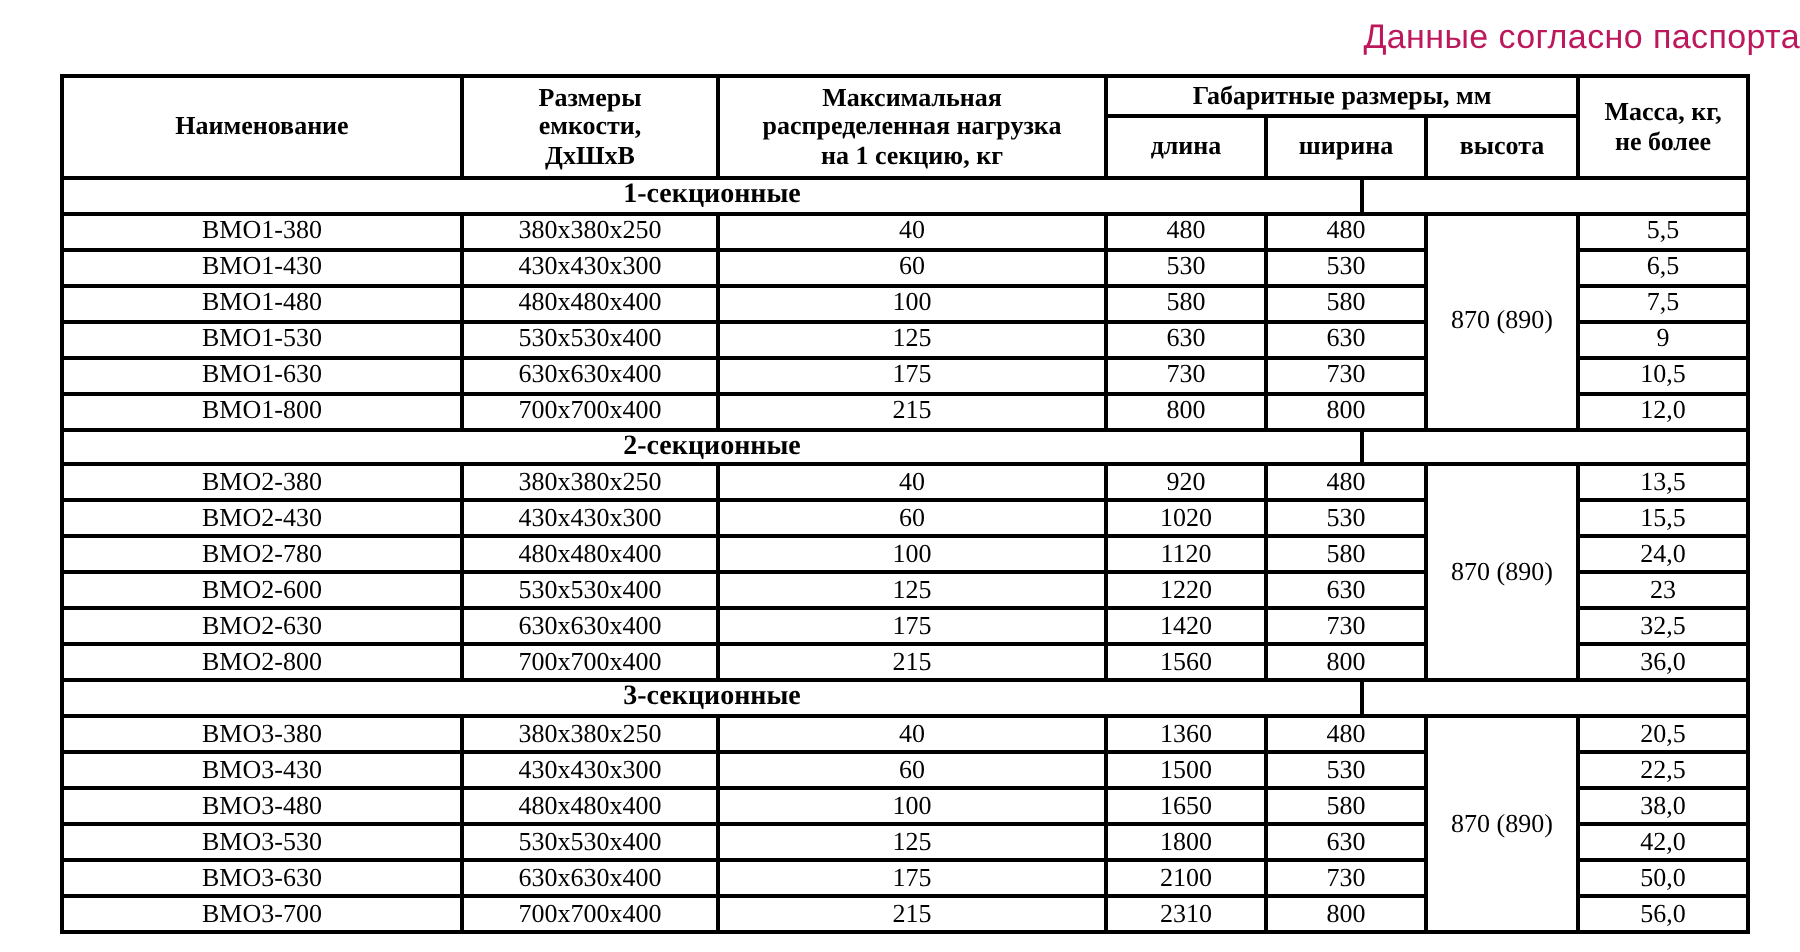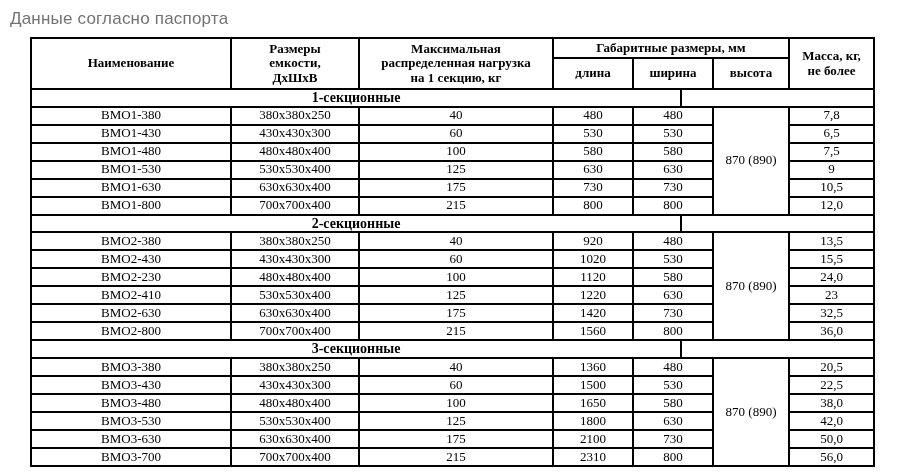--- a/index.html
+++ b/index.html
@@ -3,25 +3,25 @@
 <meta charset="utf-8">
 <style>
   html, body {
     margin: 0; padding: 0;
     width: 900px; height: 476px;
     background: #ffffff;
     overflow: hidden;
     font-family: "Liberation Serif", serif;
   }
   .page-title {
-    text-align: left;
+    text-align: right;
     font-family: "Liberation Sans", sans-serif;
     font-size: 17px;
     font-weight: 400;
-    color: #737373;
+    color: #be185d;
     margin: 9px 0 8px 10px;
     letter-spacing: 0.2px;
   }
   table.spec {
     border-collapse: collapse;
     table-layout: fixed;
     width: 843px;
     margin-left: 30px;
   }
   table.spec td {
@@ -93,21 +93,21 @@
         <td colspan="5">1-секционные</td>
         <td colspan="3"></td>
       </tr>
       <tr class="data-row">
         <td class="name-cell">ВМО1-380</td>
         <td>380х380х250</td>
         <td>40</td>
         <td>480</td>
         <td colspan="2">480</td>
         <td rowspan="6">870 (890)</td>
-        <td>7,8</td>
+        <td>5,5</td>
       </tr>
       <tr class="data-row">
         <td class="name-cell">ВМО1-430</td>
         <td>430х430х300</td>
         <td>60</td>
         <td>530</td>
         <td colspan="2">530</td>
         <td>6,5</td>
       </tr>
       <tr class="data-row">
@@ -157,29 +157,29 @@
       </tr>
       <tr class="data-row">
         <td class="name-cell">ВМО2-430</td>
         <td>430х430х300</td>
         <td>60</td>
         <td>1020</td>
         <td colspan="2">530</td>
         <td>15,5</td>
       </tr>
       <tr class="data-row">
-        <td class="name-cell">ВМО2-230</td>
+        <td class="name-cell">ВМО2-780</td>
         <td>480х480х400</td>
         <td>100</td>
         <td>1120</td>
         <td colspan="2">580</td>
         <td>24,0</td>
       </tr>
       <tr class="data-row">
-        <td class="name-cell">ВМО2-410</td>
+        <td class="name-cell">ВМО2-600</td>
         <td>530х530х400</td>
         <td>125</td>
         <td>1220</td>
         <td colspan="2">630</td>
         <td>23</td>
       </tr>
       <tr class="data-row">
         <td class="name-cell">ВМО2-630</td>
         <td>630х630х400</td>
         <td>175</td>

